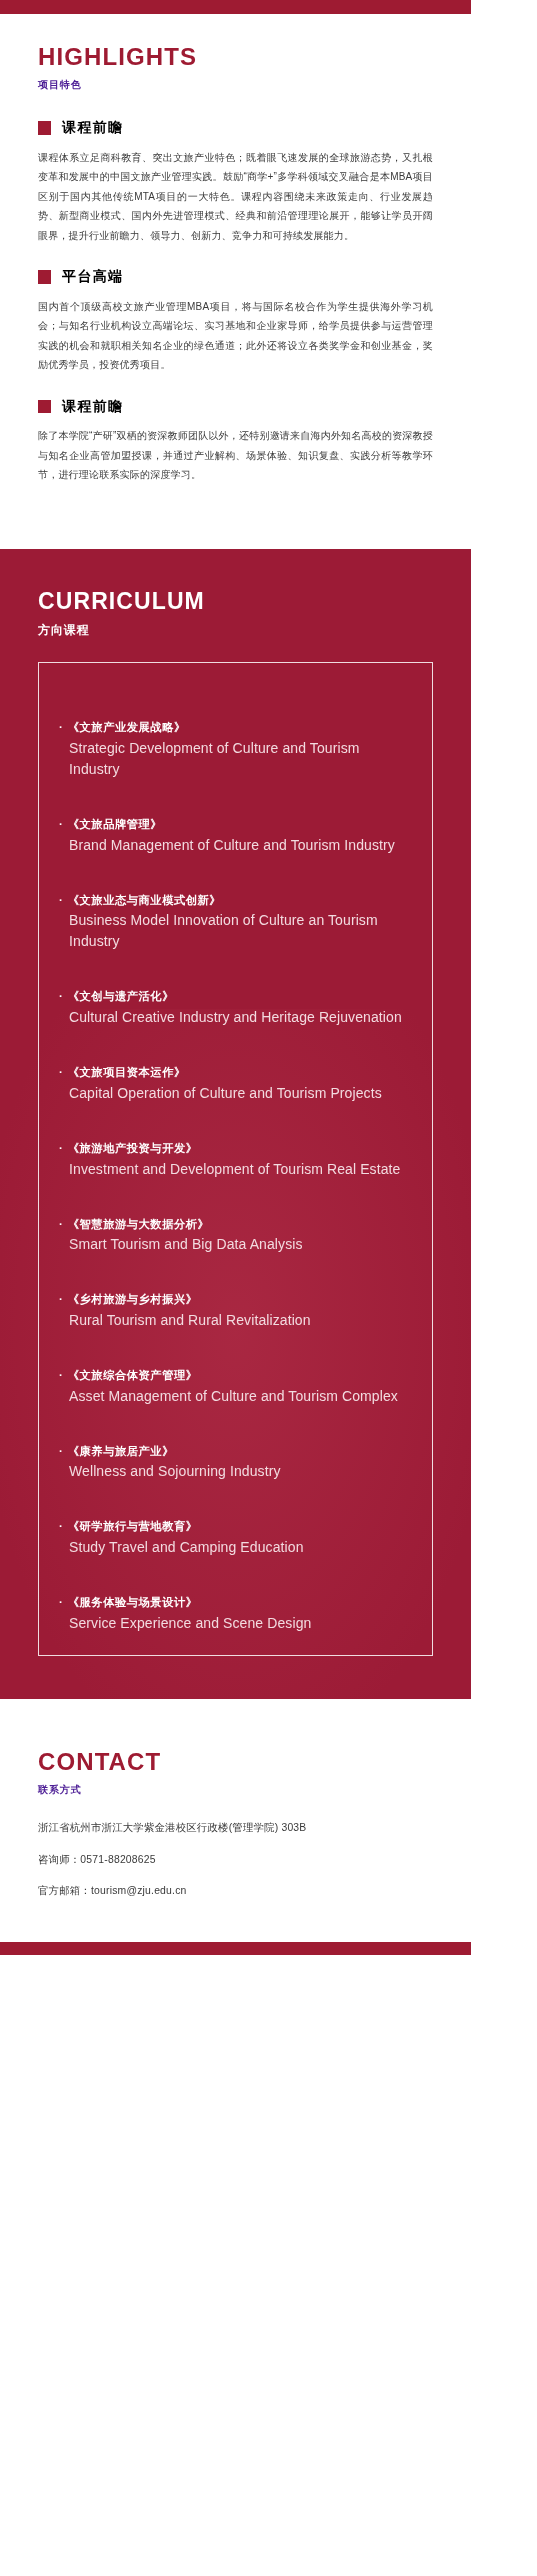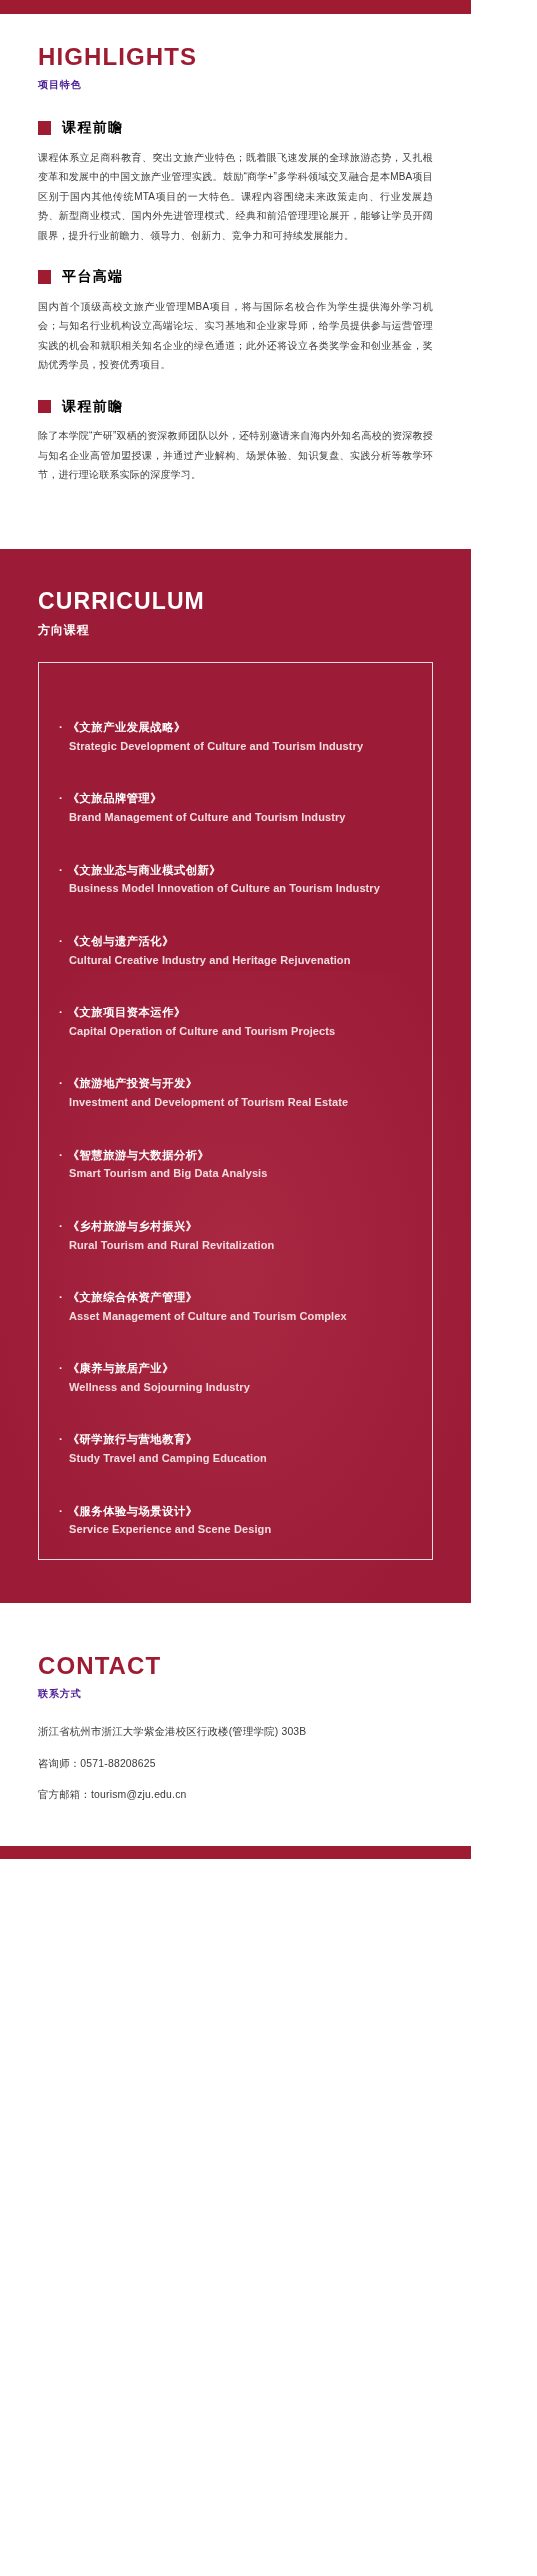--- a/index.html
+++ b/index.html
@@ -132,26 +132,25 @@
     color: #ffffff;
     font-size: 11.3px;
     font-weight: bold;
     letter-spacing: 0.5px;
     line-height: 1.5;
     margin-top: 36px;
   }
   .course-cn .dot { margin-right: 4.5px; }
   .course-en {
     color: #f3dbe0;
-    font-size: 11px;
+    font-size: 14px;
     line-height: 1.5;
     margin-top: 1.8px;
     padding-left: 10px;
     letter-spacing: 0.1px;
-    font-weight: bold;
   }
 
   
   .contact {
     background: #ffffff;
     padding: 39px 38px 30px 38px;
   }
   .contact .sec-title-en { margin-bottom: 7.2px; margin-top: 11px; }
   .contact .sec-title-cn { margin-bottom: 20px; }
   .contact-line {

